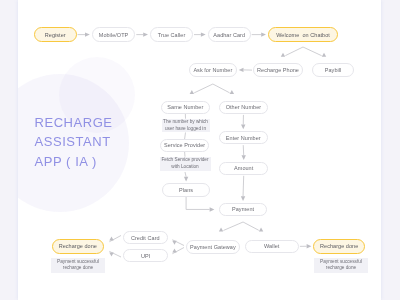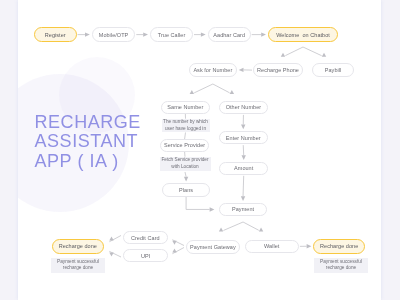--- a/index.html
+++ b/index.html
@@ -1,21 +1,21 @@
 <!DOCTYPE html>
 <html><head>
 <meta charset="utf-8">
 <title>Recharge Assistant App IA</title>
 <style>
   html,body{margin:0;padding:0;}
   body{width:400px;height:300px;overflow:hidden;background:#f4f3f9;font-family:"Liberation Sans",sans-serif;}
   #stage{position:relative;width:400px;height:300px;}
   .canvas{position:absolute;left:18px;top:0;width:363px;height:300px;background:#ffffff;box-shadow:0 0 4px rgba(110,140,220,.16);}
   .blobs{position:absolute;left:18px;top:0;width:363px;height:300px;overflow:hidden;}
-  .title{position:absolute;left:34.5px;top:112.5px;color:#9090e4;font-size:18px;line-height:19.6px;letter-spacing:.55px;font-weight:400;white-space:pre;}
+  .title{position:absolute;left:34.5px;top:112.5px;color:#9090e4;font-size:13px;line-height:19.6px;letter-spacing:.55px;font-weight:400;white-space:pre;}
   .node{position:absolute;box-sizing:border-box;border:0.75px solid #e6e6eb;border-radius:40px;background:#fff;color:#6b6b72;display:flex;align-items:center;justify-content:center;text-align:center;font-size:5.5px;letter-spacing:0.05px;}
   .node.hl{border-color:#f8c83f;background:#fdf6e3;color:#5a5a60;}
   .note{position:absolute;box-sizing:border-box;background:#f1f1f6;color:#6e6e76;display:flex;align-items:center;justify-content:center;text-align:center;font-size:4.72px;line-height:6.6px;}
   svg.edges{position:absolute;left:0;top:0;width:400px;height:300px;pointer-events:none;}
 </style>
 </head>
 <body>
 
 <div id="stage">
   <div class="canvas"></div>

